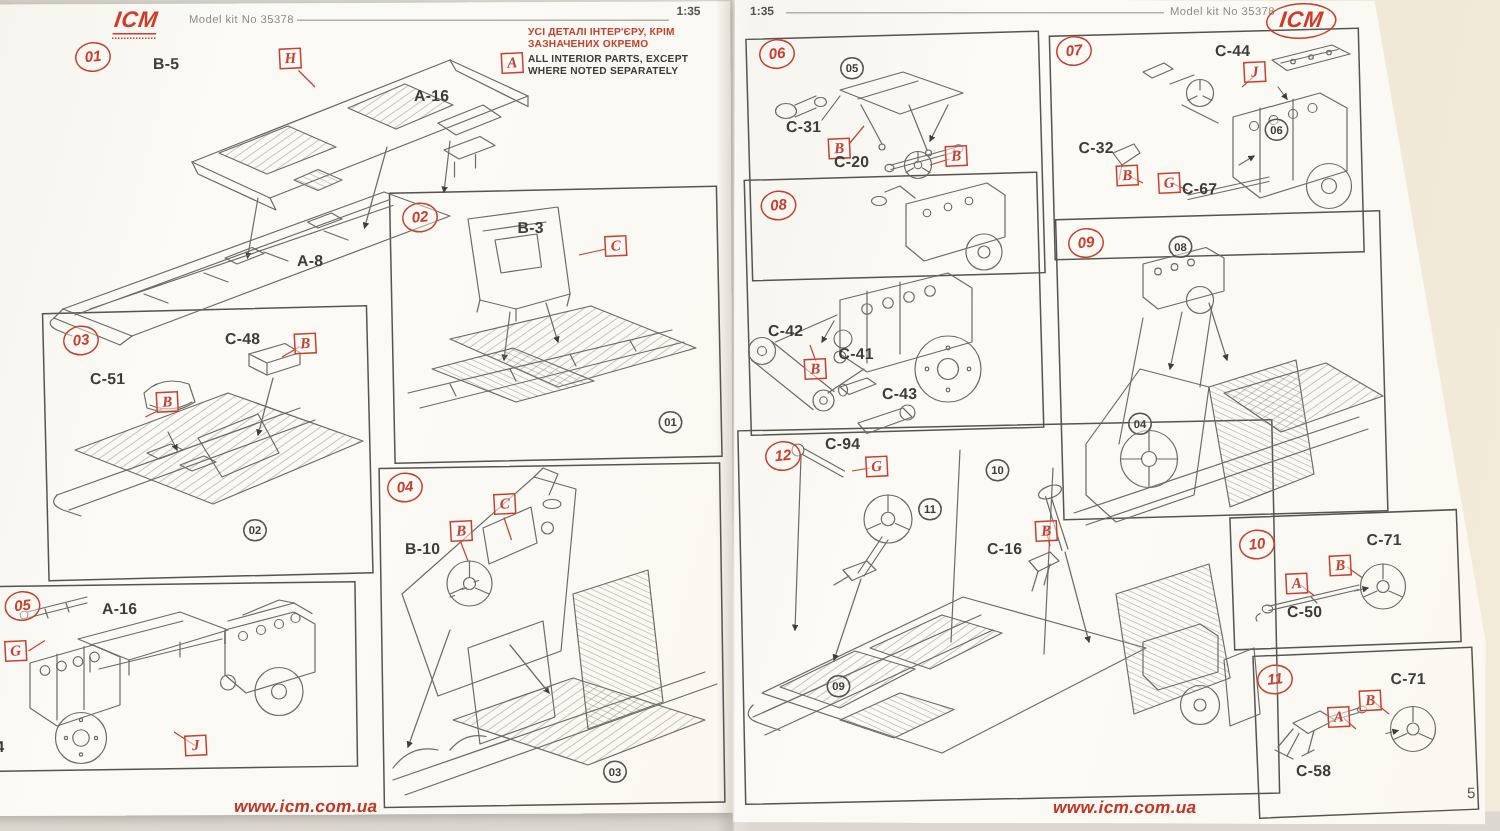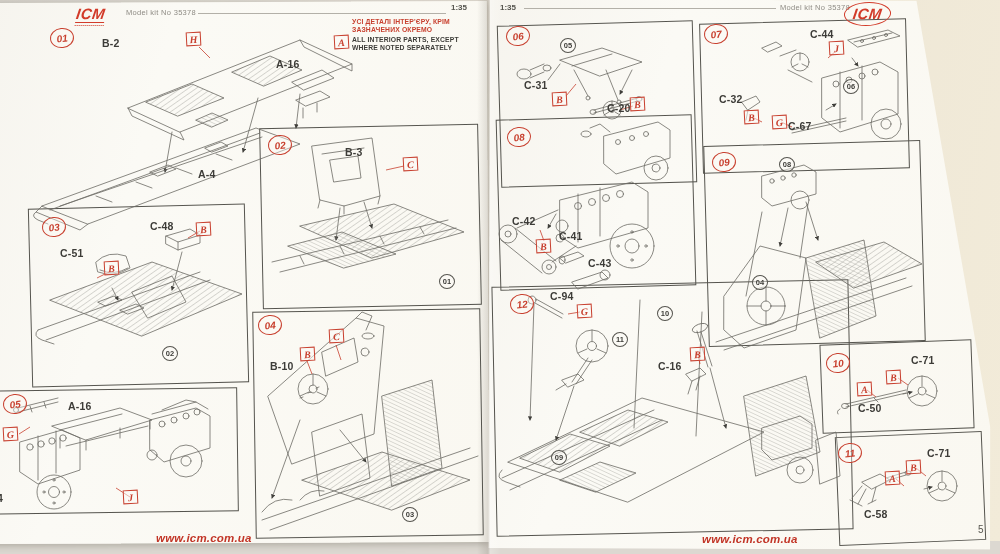--- a/index.html
+++ b/index.html
@@ -337,24 +337,24 @@
   <div class="hdr-line" style="left:198px;top:13px;width:248px"></div>
   <div class="hdr-scale" style="left:451px;top:3px">1:35</div>
 
   <div class="note-red" style="left:352px;top:18px">УСІ ДЕТАЛІ ІНТЕР'ЄРУ, КРІМ</div>
   <div class="note-red" style="left:352px;top:26px">ЗАЗНАЧЕНИХ ОКРЕМО</div>
   <div class="callout" style="left:334px;top:35px">A</div>
   <div class="note-dark" style="left:352px;top:36px">ALL INTERIOR PARTS, EXCEPT</div>
   <div class="note-dark" style="left:352px;top:44px">WHERE NOTED SEPARATELY</div>
 
   <div class="stepnum" style="left:50px;top:28px">01</div>
-  <div class="part" style="left:102px;top:37px">B-2</div>
+  <div class="part" style="left:102px;top:37px">B-5</div>
   <div class="callout" style="left:186px;top:32px">H</div>
   <div class="part" style="left:276px;top:58px">A-16</div>
-  <div class="part" style="left:198px;top:168px">A-4</div>
+  <div class="part" style="left:198px;top:168px">A-8</div>
 
   <div class="stepnum" style="left:268px;top:135px">02</div>
   <div class="part" style="left:345px;top:146px">B-3</div>
   <div class="callout" style="left:403px;top:157px">C</div>
   <div class="ref" style="left:439px;top:274px">01</div>
 
   <div class="stepnum" style="left:42px;top:217px">03</div>
   <div class="part" style="left:150px;top:220px">C-48</div>
   <div class="callout" style="left:196px;top:222px">B</div>
   <div class="part" style="left:60px;top:247px">C-51</div>
@@ -377,21 +377,21 @@
 
   <div class="hdr-scale" style="left:500px;top:3px">1:35</div>
   <div class="hdr-line" style="left:524px;top:8px;width:252px"></div>
   <div class="hdr-kit" style="left:780px;top:3px">Model kit No 35378</div>
   <div class="logo logo-oval" style="left:844px;top:2px"><span>ICM</span></div>
 
   <div class="stepnum" style="left:506px;top:26px">06</div>
   <div class="ref" style="left:560px;top:38px">05</div>
   <div class="part" style="left:524px;top:79px">C-31</div>
   <div class="callout" style="left:552px;top:92px">B</div>
-  <div class="part" style="left:607px;top:102px">C-20</div>
+  <div class="part" style="left:556px;top:102px">C-20</div>
   <div class="callout" style="left:630px;top:97px">B</div>
 
   <div class="stepnum" style="left:704px;top:24px">07</div>
   <div class="part" style="left:810px;top:28px">C-44</div>
   <div class="callout" style="left:829px;top:41px">J</div>
   <div class="ref" style="left:843px;top:79px">06</div>
   <div class="part" style="left:719px;top:93px">C-32</div>
   <div class="callout" style="left:744px;top:110px">B</div>
   <div class="callout" style="left:772px;top:115px">G</div>
   <div class="part" style="left:788px;top:120px">C-67</div>

